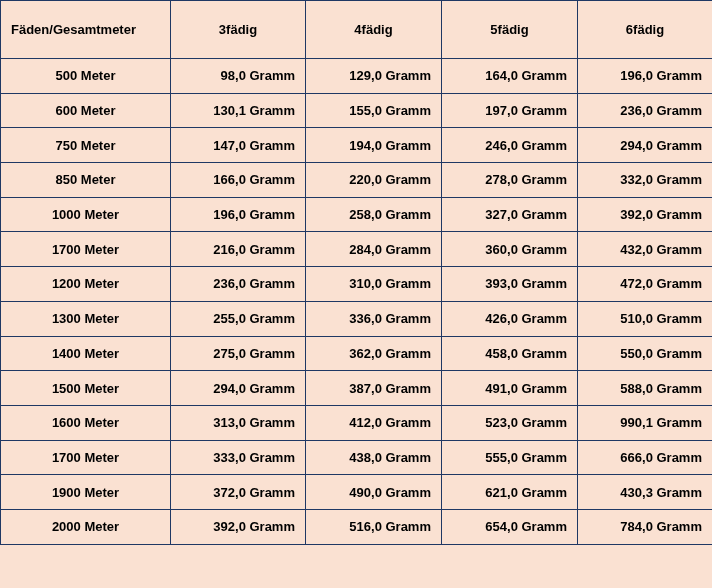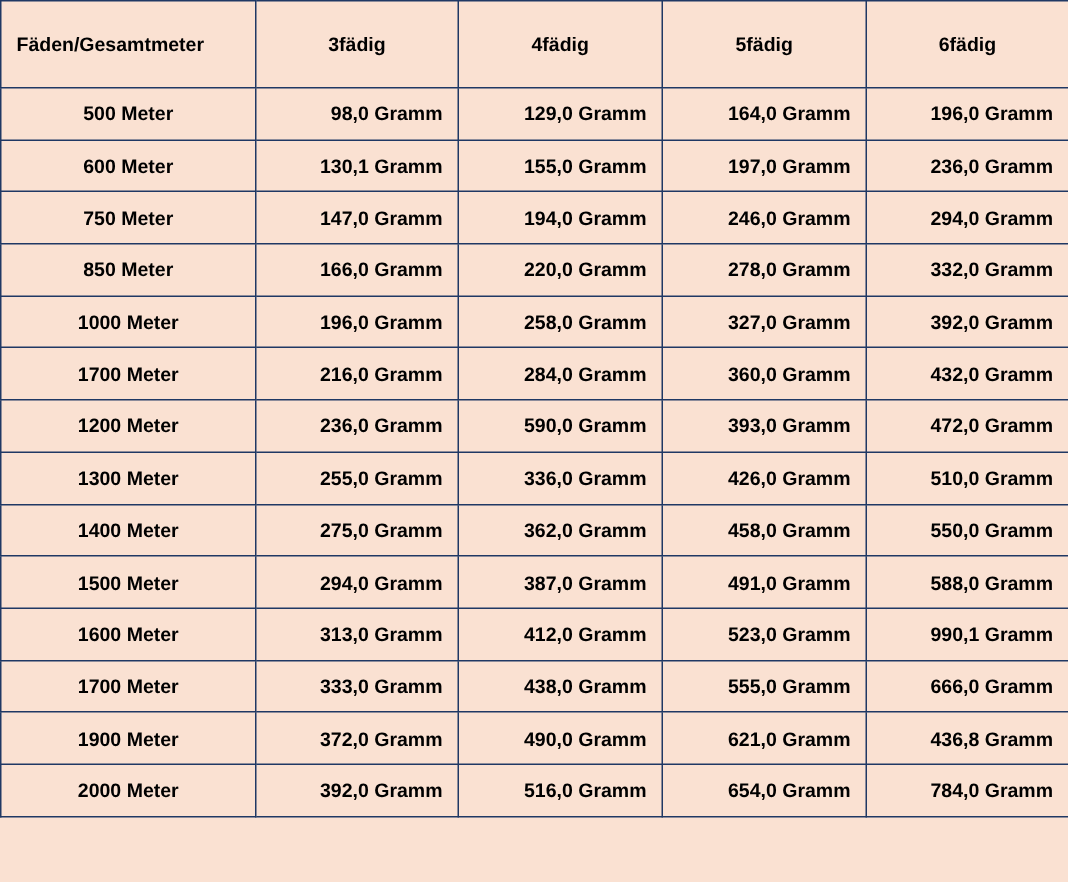--- a/index.html
+++ b/index.html
@@ -111,21 +111,21 @@
     <tr>
       <td class="row-label">1700 Meter</td>
       <td class="value">216,0 Gramm</td>
       <td class="value">284,0 Gramm</td>
       <td class="value">360,0 Gramm</td>
       <td class="value">432,0 Gramm</td>
     </tr>
     <tr>
       <td class="row-label">1200 Meter</td>
       <td class="value">236,0 Gramm</td>
-      <td class="value">590,0 Gramm</td>
+      <td class="value">310,0 Gramm</td>
       <td class="value">393,0 Gramm</td>
       <td class="value">472,0 Gramm</td>
     </tr>
     <tr>
       <td class="row-label">1300 Meter</td>
       <td class="value">255,0 Gramm</td>
       <td class="value">336,0 Gramm</td>
       <td class="value">426,0 Gramm</td>
       <td class="value">510,0 Gramm</td>
     </tr>
@@ -155,21 +155,21 @@
       <td class="value">333,0 Gramm</td>
       <td class="value">438,0 Gramm</td>
       <td class="value">555,0 Gramm</td>
       <td class="value">666,0 Gramm</td>
     </tr>
     <tr>
       <td class="row-label">1900 Meter</td>
       <td class="value">372,0 Gramm</td>
       <td class="value">490,0 Gramm</td>
       <td class="value">621,0 Gramm</td>
-      <td class="value">436,8 Gramm</td>
+      <td class="value">430,3 Gramm</td>
     </tr>
     <tr>
       <td class="row-label">2000 Meter</td>
       <td class="value">392,0 Gramm</td>
       <td class="value">516,0 Gramm</td>
       <td class="value">654,0 Gramm</td>
       <td class="value">784,0 Gramm</td>
     </tr>
   </tbody>
 </table>

